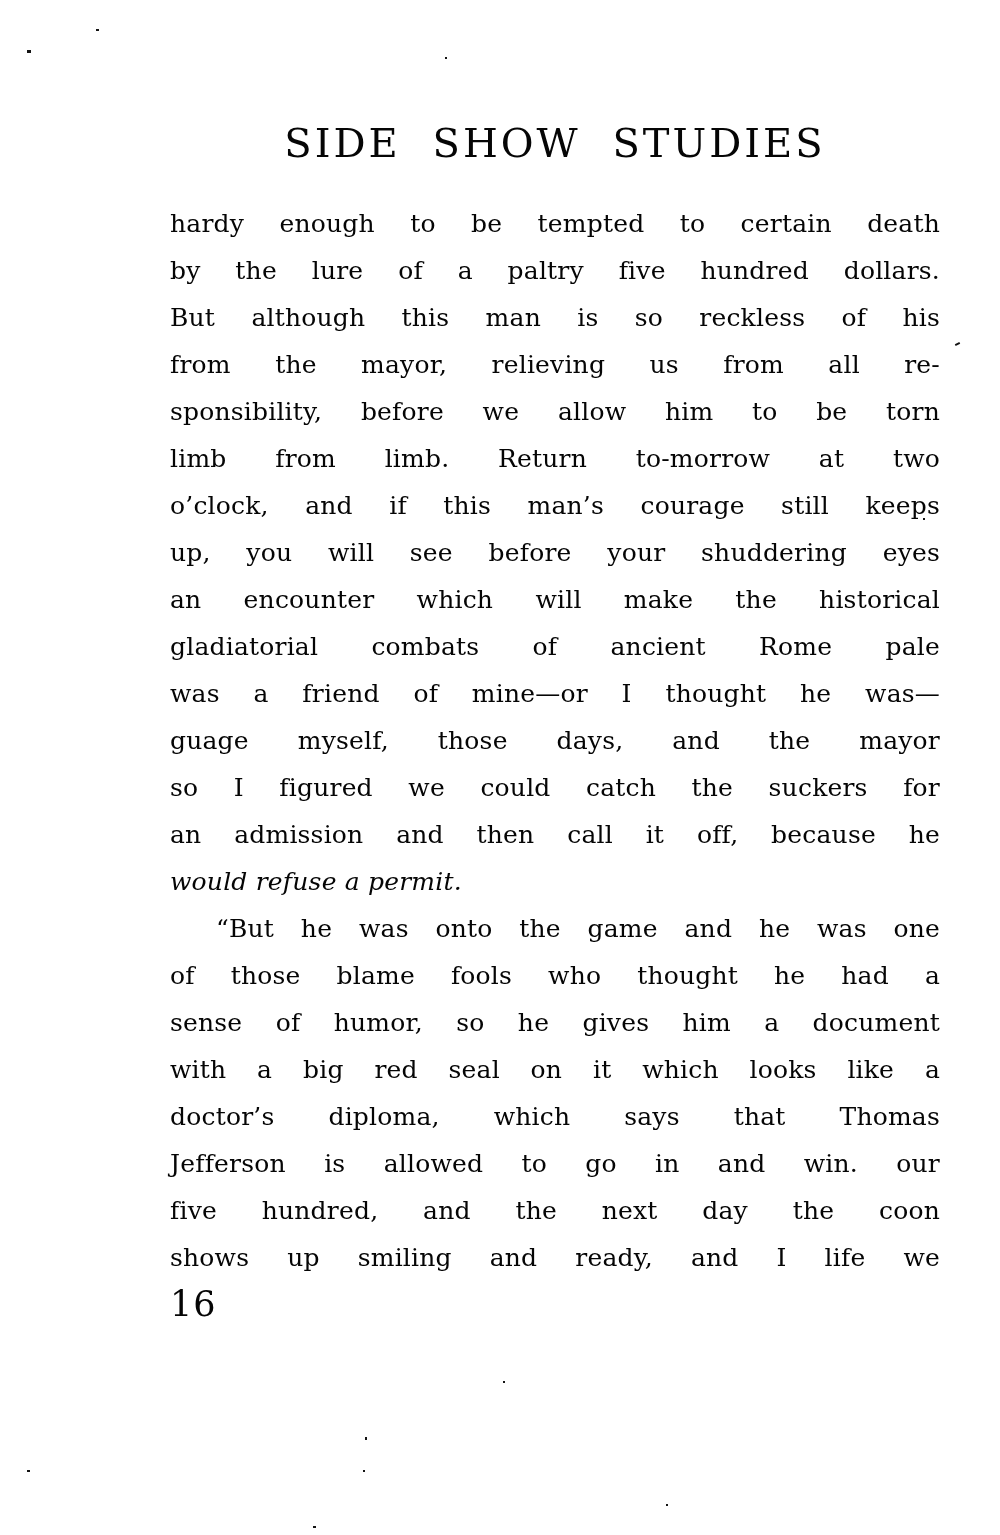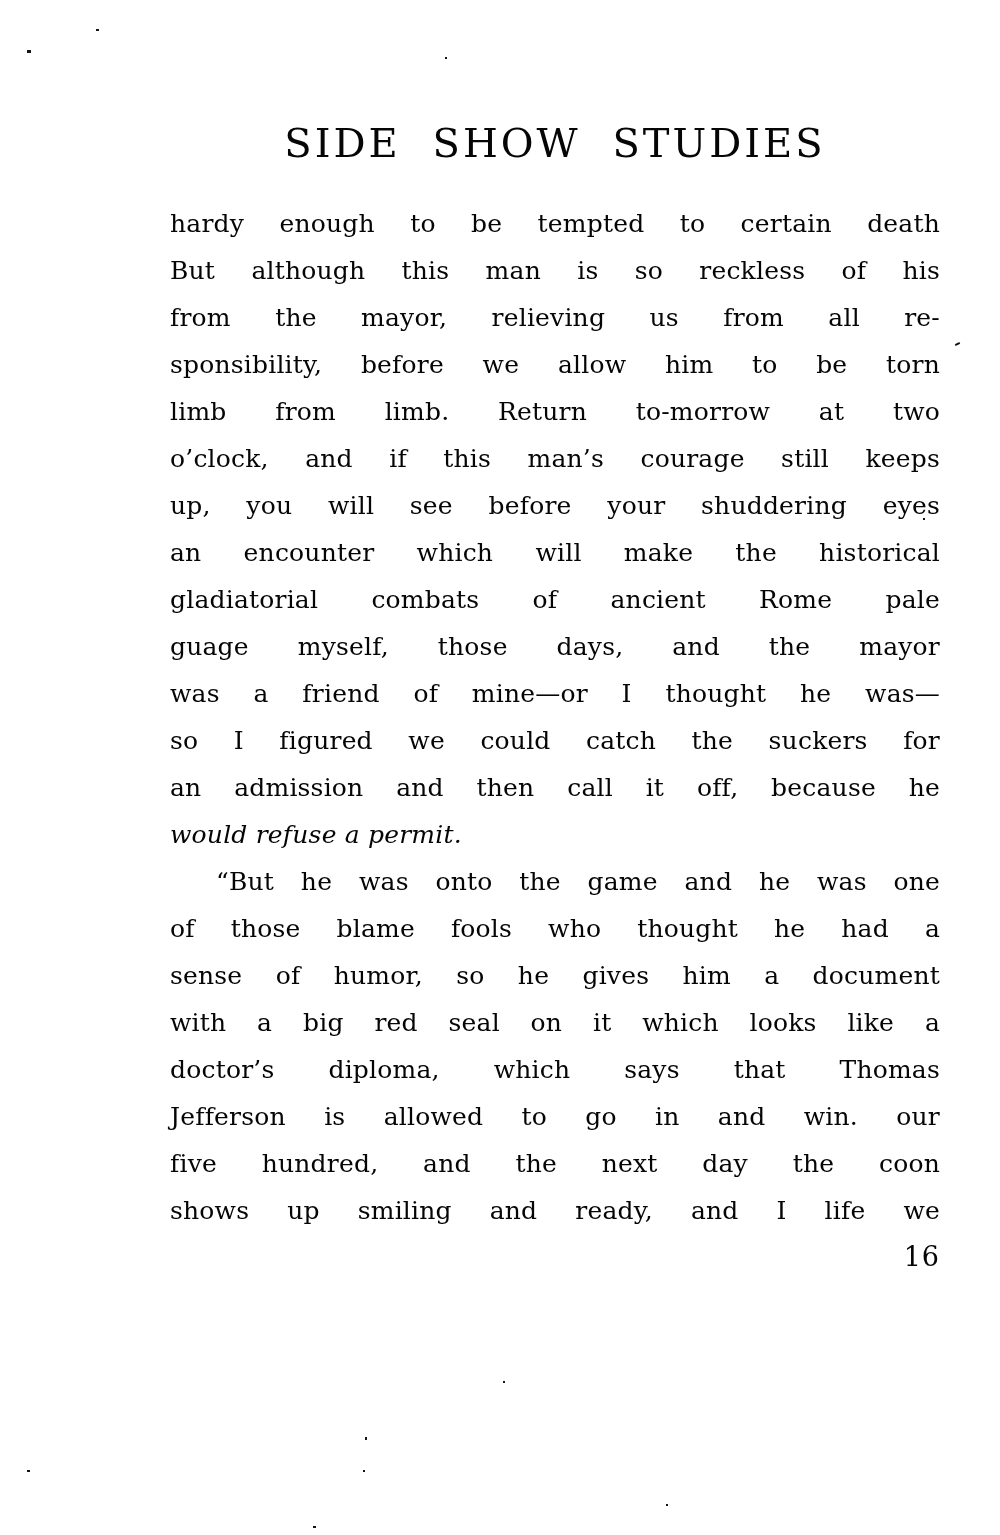--- a/index.html
+++ b/index.html
@@ -37,23 +37,23 @@
     line-height: 47px;
     text-align: justify;
     text-align-last: justify;
     letter-spacing: 0.2px;
     hyphens: none;
   }
   .line.indent { text-indent: 46px; }
   .line.no-just { text-align-last: left; font-style: italic; }
   .page-number {
     margin-top: 7px;
-    font-size: 27px;
+    font-size: 35px;
     line-height: 32px;
-    text-align: right;
+    text-align: left;
     letter-spacing: 1px;
   }
   .speck {
     position: absolute;
     background: #141414;
   }
 </style>
 </head>
 <body>
 
@@ -69,30 +69,31 @@
   <div class="speck" style="left:27px; top:1470px; width:3px; height:2px;"></div>
   <div class="speck" style="left:363px; top:1470px; width:2px; height:2px;"></div>
   <div class="speck" style="left:666px; top:1504px; width:2px; height:2px;"></div>
   <div class="speck" style="left:313px; top:1526px; width:3px; height:2px;"></div>
 
   <div class="text-block">
     <h1 class="running-header">SIDE SHOW STUDIES</h1>
 
     <div class="body-text" id="body-text">
         <div class="line">hardy enough to be tempted to certain death</div>
+        <div class="line">by the lure of a paltry five hundred dollars.</div>
         <div class="line">But although this man is so reckless of his</div>
         <div class="line">from the mayor, relieving us from all re-</div>
         <div class="line">sponsibility, before we allow him to be torn</div>
         <div class="line">limb from limb.  Return to-morrow at two</div>
         <div class="line">o’clock, and if this man’s courage still keeps</div>
         <div class="line">up, you will see before your shuddering eyes</div>
         <div class="line">an encounter which will make the historical</div>
         <div class="line">gladiatorial combats of ancient Rome pale</div>
+        <div class="line">was a friend of mine—or I thought he was—</div>
         <div class="line">guage myself, those days, and the mayor</div>
-        <div class="line">was a friend of mine—or I thought he was—</div>
         <div class="line">so I figured we could catch the suckers for</div>
         <div class="line">an admission and then call it off, because he</div>
         <div class="line no-just">would refuse a permit.</div>
         <div class="line indent">“But he was onto the game and he was one</div>
         <div class="line">of those blame fools who thought he had a</div>
         <div class="line">sense of humor, so he gives him a document</div>
         <div class="line">with a big red seal on it which looks like a</div>
         <div class="line">doctor’s diploma, which says that Thomas</div>
         <div class="line">Jefferson is allowed to go in and win. our</div>
         <div class="line">five hundred, and the next day the coon</div>

